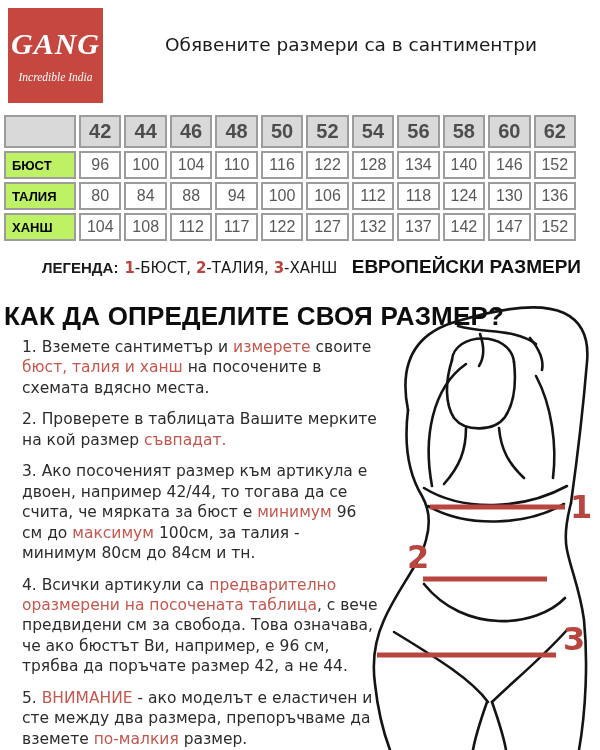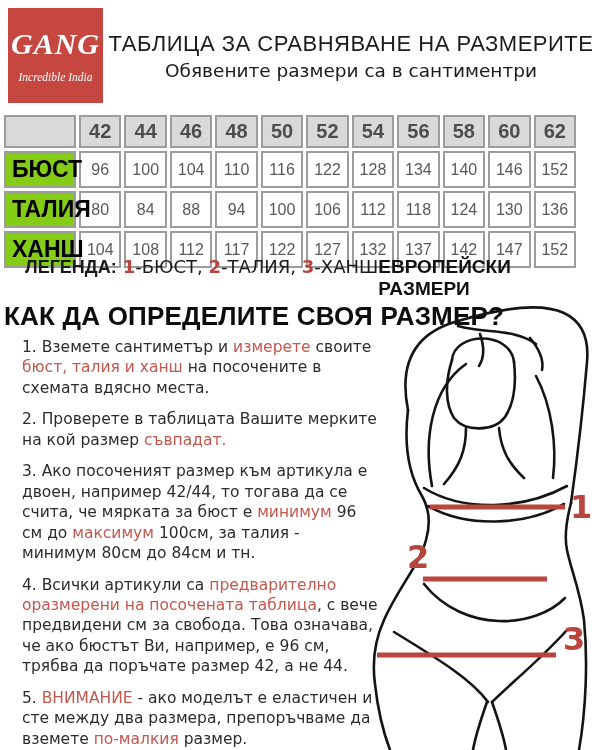--- a/index.html
+++ b/index.html
@@ -18,27 +18,27 @@
   .subtitle{font-size:18.5px;color:#1b1b1b;margin-top:3px;text-align:center;}
 
   
   table.sizes{position:absolute;left:1px;top:112px;width:578px;border-collapse:separate;
               border-spacing:3px;table-layout:fixed;font-family:"Liberation Sans",sans-serif;}
   table.sizes col.lab{width:72px;}
   table.sizes th,table.sizes td{border:2px solid var(--table-border);box-sizing:border-box;
               text-align:center;padding:3px 0;}
   table.sizes thead th{background:var(--table-header-bg);color:#4d4d4d;font-size:20px;font-weight:bold;}
   table.sizes td{color:var(--value-gray);font-size:16px;background:#fff;}
-  table.sizes tbody th.rowlab{background:#84cc16;color:#000;font-size:23px;font-weight:bold;
+  table.sizes tbody th.rowlab{background:#bef264;color:#000;font-size:13px;font-weight:bold;
               text-align:left;padding-left:6px;}
 
   
   .legend-row{position:absolute;left:25px;top:256px;width:556px;display:flex;
               justify-content:space-between;align-items:baseline;}
-  .legend{font-size:18px;color:#1a1a1a;white-space:nowrap;}
+  .legend{font-size:15px;color:#1a1a1a;white-space:nowrap;margin-left:17px;}
   .legend .leglabel{font-family:"Liberation Sans",sans-serif;font-weight:bold;margin-right:6px;}
   .legend .lred{color:var(--figure-red);font-weight:bold;}
   .eu-title{font-family:"Liberation Sans",sans-serif;font-weight:bold;font-size:19px;color:#111;}
 
   
   .how-heading{position:absolute;left:4px;top:301px;font-family:"Liberation Sans",sans-serif;
                font-weight:bold;font-size:26px;color:#0d0d0d;letter-spacing:.2px;}
   .steps{position:absolute;left:22px;top:337px;width:356px;}
   .step{margin:0 0 11px 0;font-size:15.5px;line-height:1.32;color:#2c2c2c;}
   .step .red{color:var(--text-red);}
@@ -54,21 +54,20 @@
 <body>
 
 <div class="page">
 
   <div class="logo">
     <div class="logo-name">GANG</div>
     <div class="logo-tagline">Incredible India</div>
   </div>
 
   <div class="titles">
-    <div class="title">ТАБЛИЦА ЗА СРАВНЯВАНЕ НА РАЗМЕРИТЕ</div>
     <div class="subtitle">Обявените размери са в сантиментри</div>
   </div>
 
   <table class="sizes">
     <colgroup>
         <col class="lab">
       </colgroup>
     <thead>
       <tr id="size-header-row">
         <th></th>

